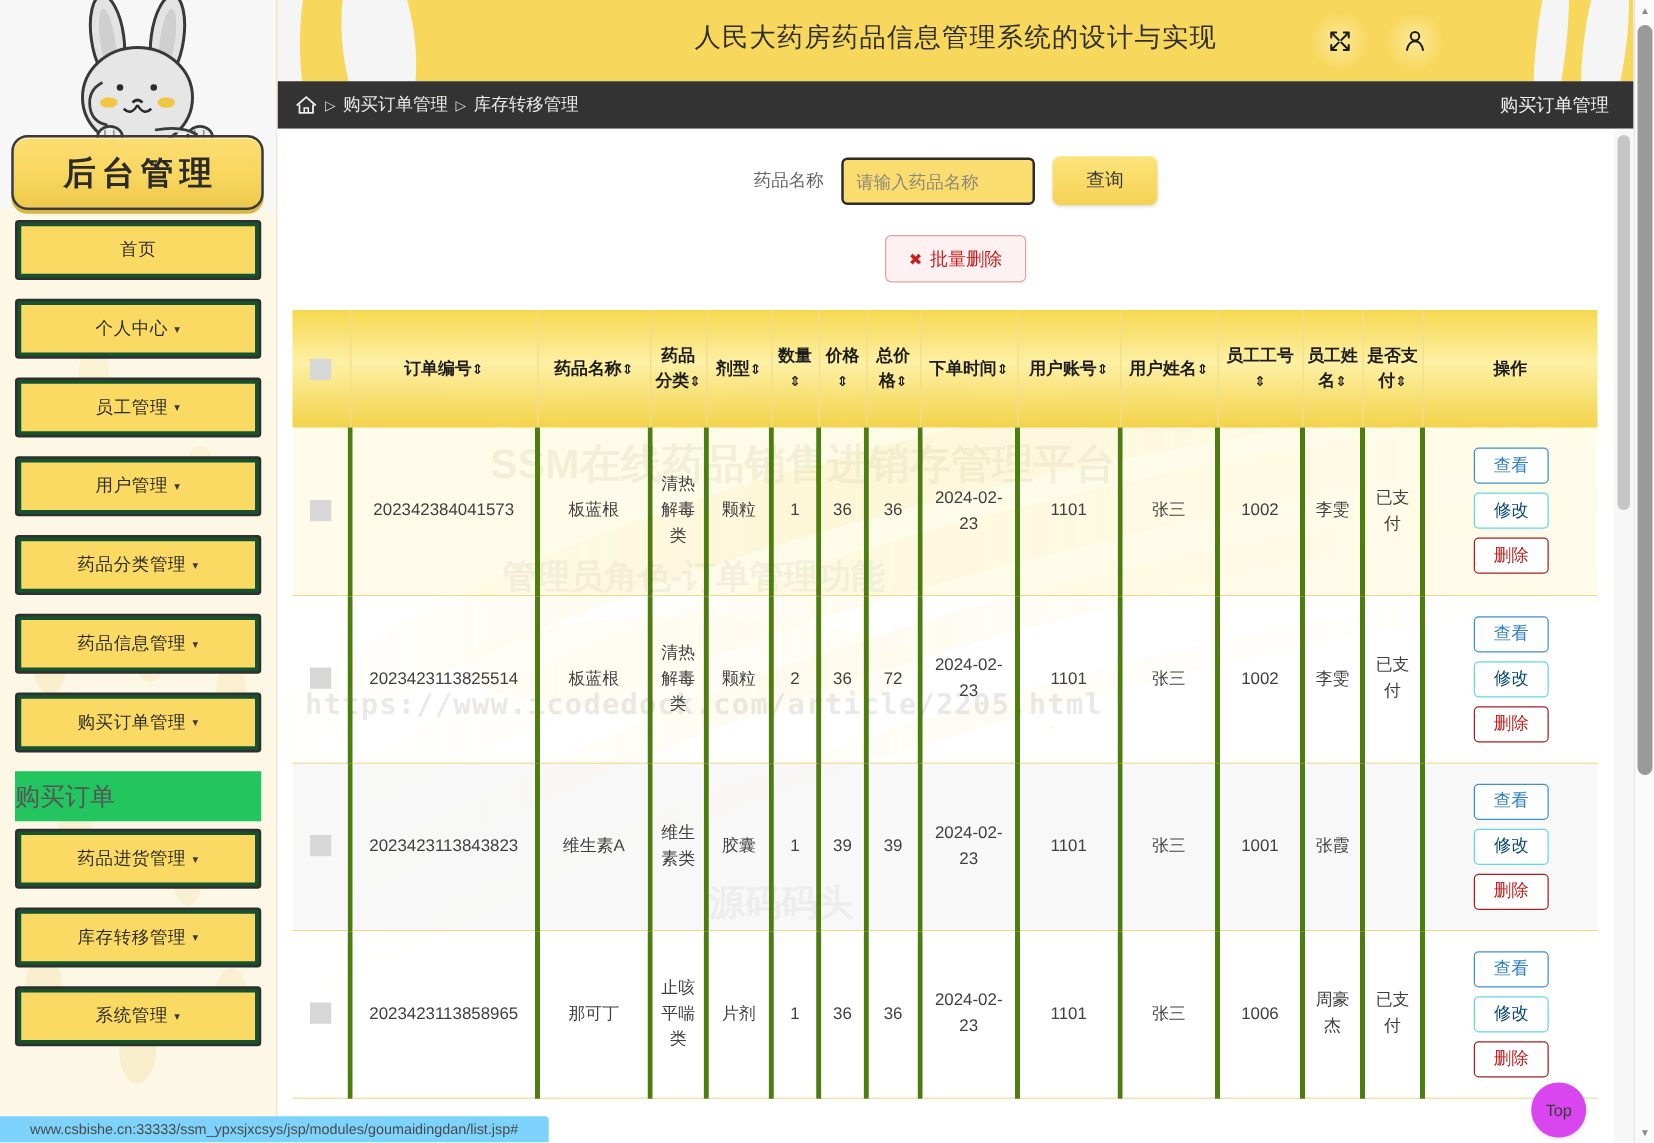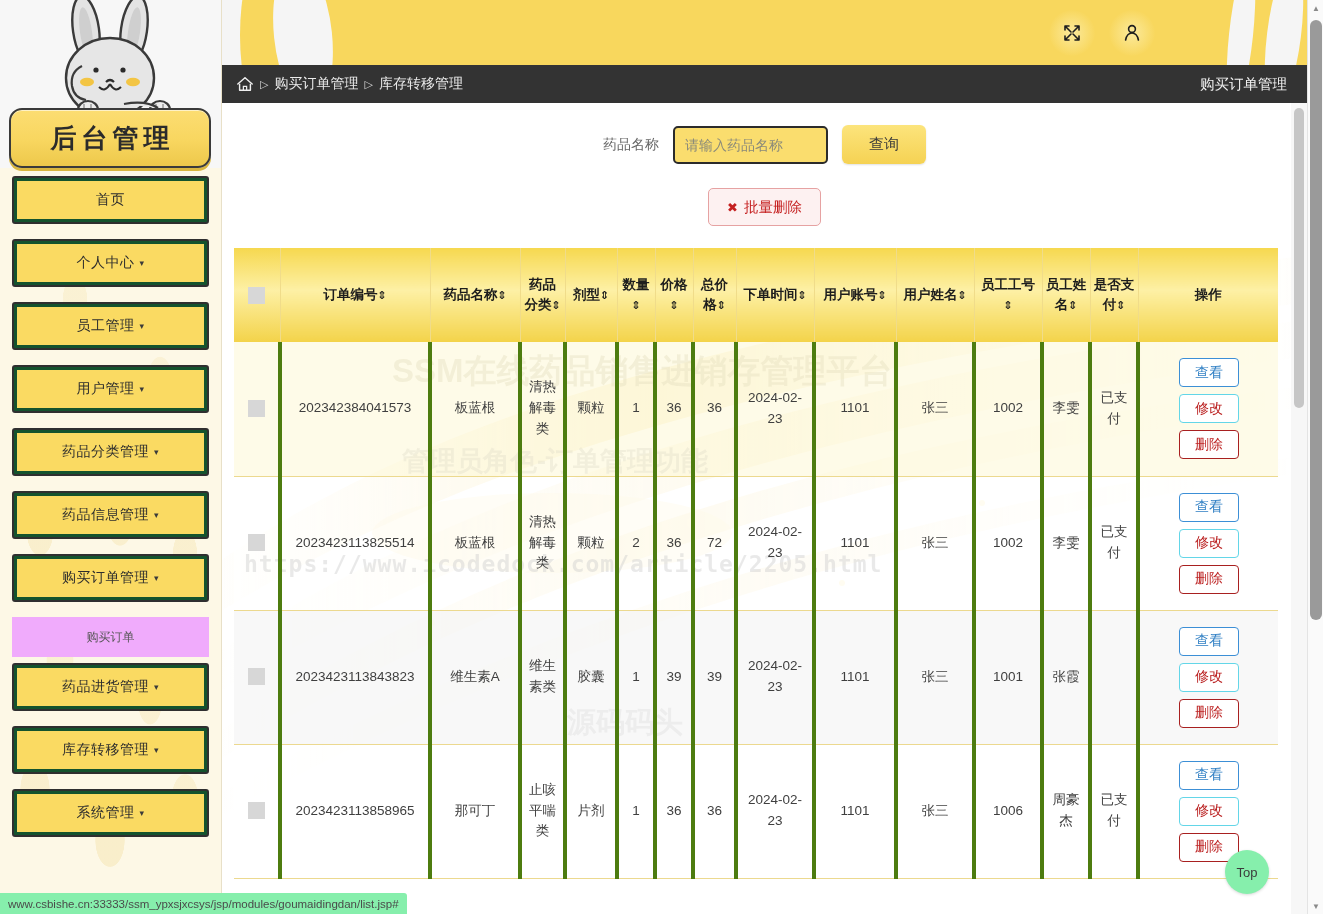--- a/index.html
+++ b/index.html
@@ -79,23 +79,23 @@
     background: #fada62;
     display: flex; align-items: center; justify-content: center;
     font-size: 14px; color: #2d2d2d;
     letter-spacing: .5px;
   }
   .menu-item .caret {
     margin-left: 5px; font-size: 9px; color: #3a3a3a;
   }
   .submenu-item {
     height: 40px;
-    display: flex; align-items: center; justify-content: center;
-    font-size: 12px; color: #555;
-    background: #f0abfc;
+    display: flex; align-items: center; justify-content: flex-start;
+    font-size: 20px; color: #555;
+    background: #22c55e;
     margin-bottom: 6px;
     cursor: pointer;
   }
 
   
   .main {
     position: absolute; left: 222px; top: 0;
     width: 1085px; height: 914px;
     background: #fff;
     overflow: hidden;
@@ -253,40 +253,40 @@
   .ops { display: flex; flex-direction: column; align-items: center; gap: 7px; }
   .op {
     width: 60px; height: 29px;
     border-radius: 4px;
     background: #fff;
     font-size: 14px;
     display: flex; align-items: center; justify-content: center;
     cursor: pointer;
   }
   .op-view { border: 1px solid #3c8fd6; color: #2f7fc4; }
-  .op-edit { border: 1px solid #63d6e8; color: #b91c1c; }
+  .op-edit { border: 1px solid #63d6e8; color: #0c4a6e; }
   .op-del  { border: 1px solid #a82020; color: #bd2323; }
 
   .topbtn {
-    position: absolute; right: 38px; bottom: 20px;
+    position: absolute; right: 38px; bottom: 4px;
     width: 44px; height: 44px; border-radius: 50%;
-    background: #86efac;
+    background: #d946ef;
     display: flex; align-items: center; justify-content: center;
     font-size: 13px; color: #3b3b3b;
     cursor: pointer; z-index: 20;
     box-shadow: 0 1px 3px rgba(0,0,0,.15);
   }
 
   
   .statusbar {
     position: absolute; left: 0; bottom: 0;
     height: 21px;
-    background: #86efac;
+    background: #7dd3fc;
     border-top-right-radius: 3px;
-    padding: 0 8px;
+    padding: 0 24px;
     display: flex; align-items: center;
     font-size: 11.5px; color: #4a4a4a;
     z-index: 40;
     font-family: "Liberation Sans", sans-serif;
   }
 
   
   .vscroll-outer {
     position: absolute; right: 0; top: 0;
     width: 16px; height: 914px;
@@ -419,20 +419,21 @@
   </aside>
 
   <section class="main">
 
     <div class="topbar">
       <div class="swoosh sw1"></div>
       <div class="swoosh sw2"></div>
       <div class="swoosh sw3"></div>
       <div class="swoosh sw4"></div>
       <div class="swoosh sw5"></div>
+      <div class="topbar-title">人民大药房药品信息管理系统的设计与实现</div>
       <div class="top-icons">
         <div class="icon-btn">
           <svg width="20" height="20" viewBox="0 0 20 20">
             <path d="M3 3 L9 9 M3 3 L3 7 M3 3 L7 3 M17 3 L11 9 M17 3 L17 7 M17 3 L13 3 M3 17 L9 11 M3 17 L3 13 M3 17 L7 17 M17 17 L11 11 M17 17 L17 13 M17 17 L13 17" fill="none" stroke="#1e1e1e" stroke-width="1.6" stroke-linecap="round"></path>
           </svg>
         </div>
         <div class="icon-btn">
           <svg width="20" height="20" viewBox="0 0 20 20">
             <circle cx="10" cy="6" r="3.4" fill="none" stroke="#1e1e1e" stroke-width="1.6"></circle>
             <path d="M3.6 17 q1.4 -7 6.4 -7 q5 0 6.4 7" fill="none" stroke="#1e1e1e" stroke-width="1.6" stroke-linecap="round"></path>

